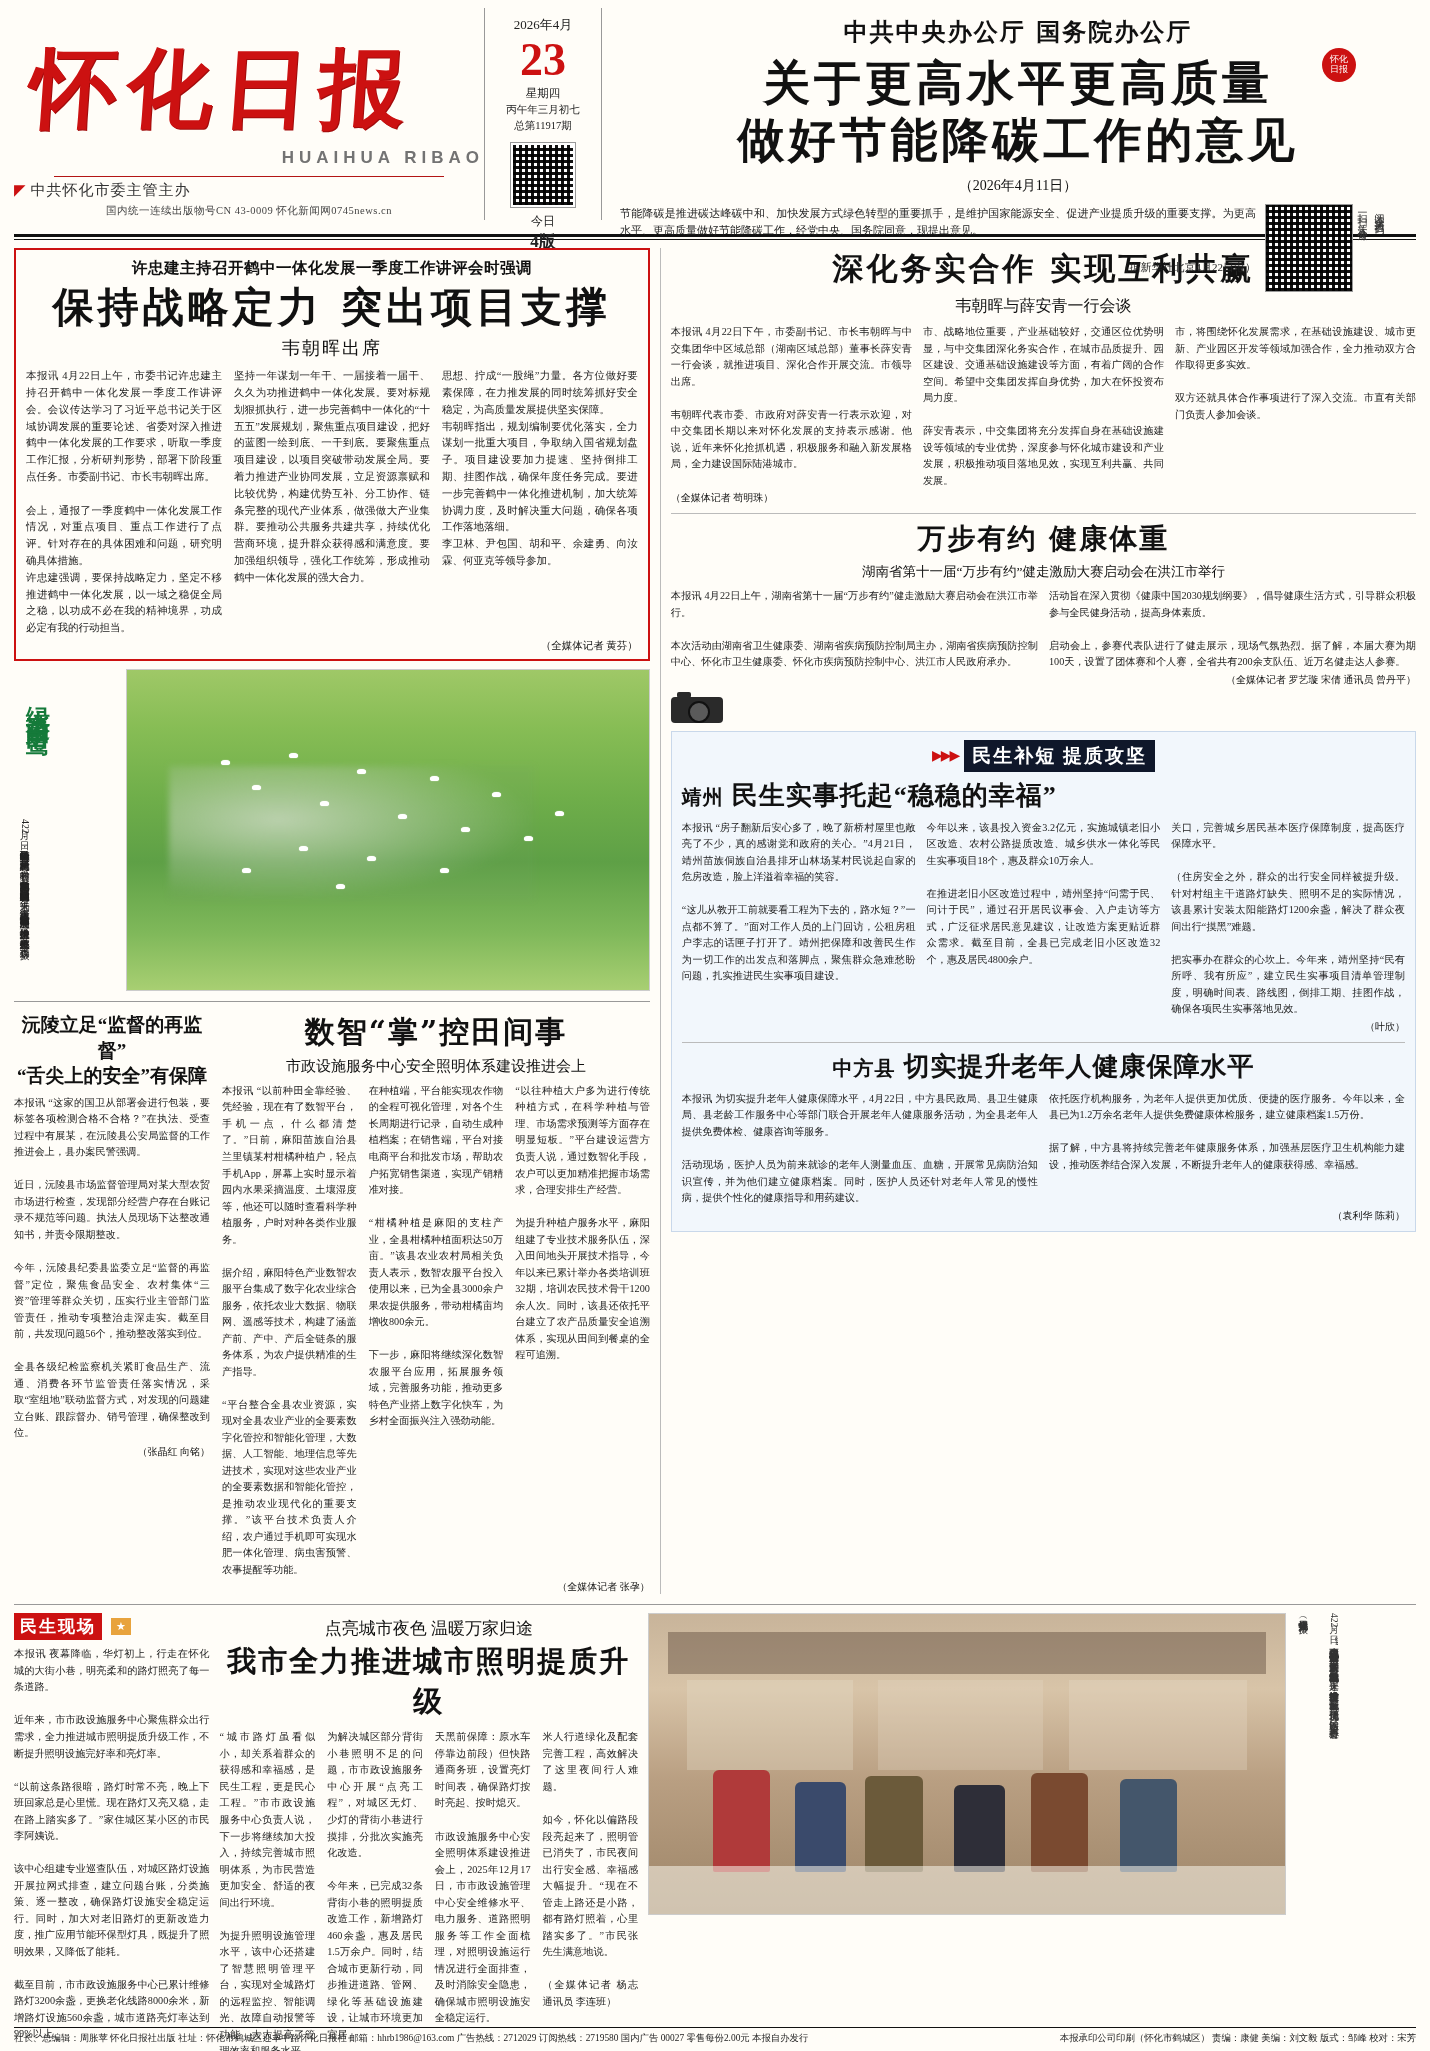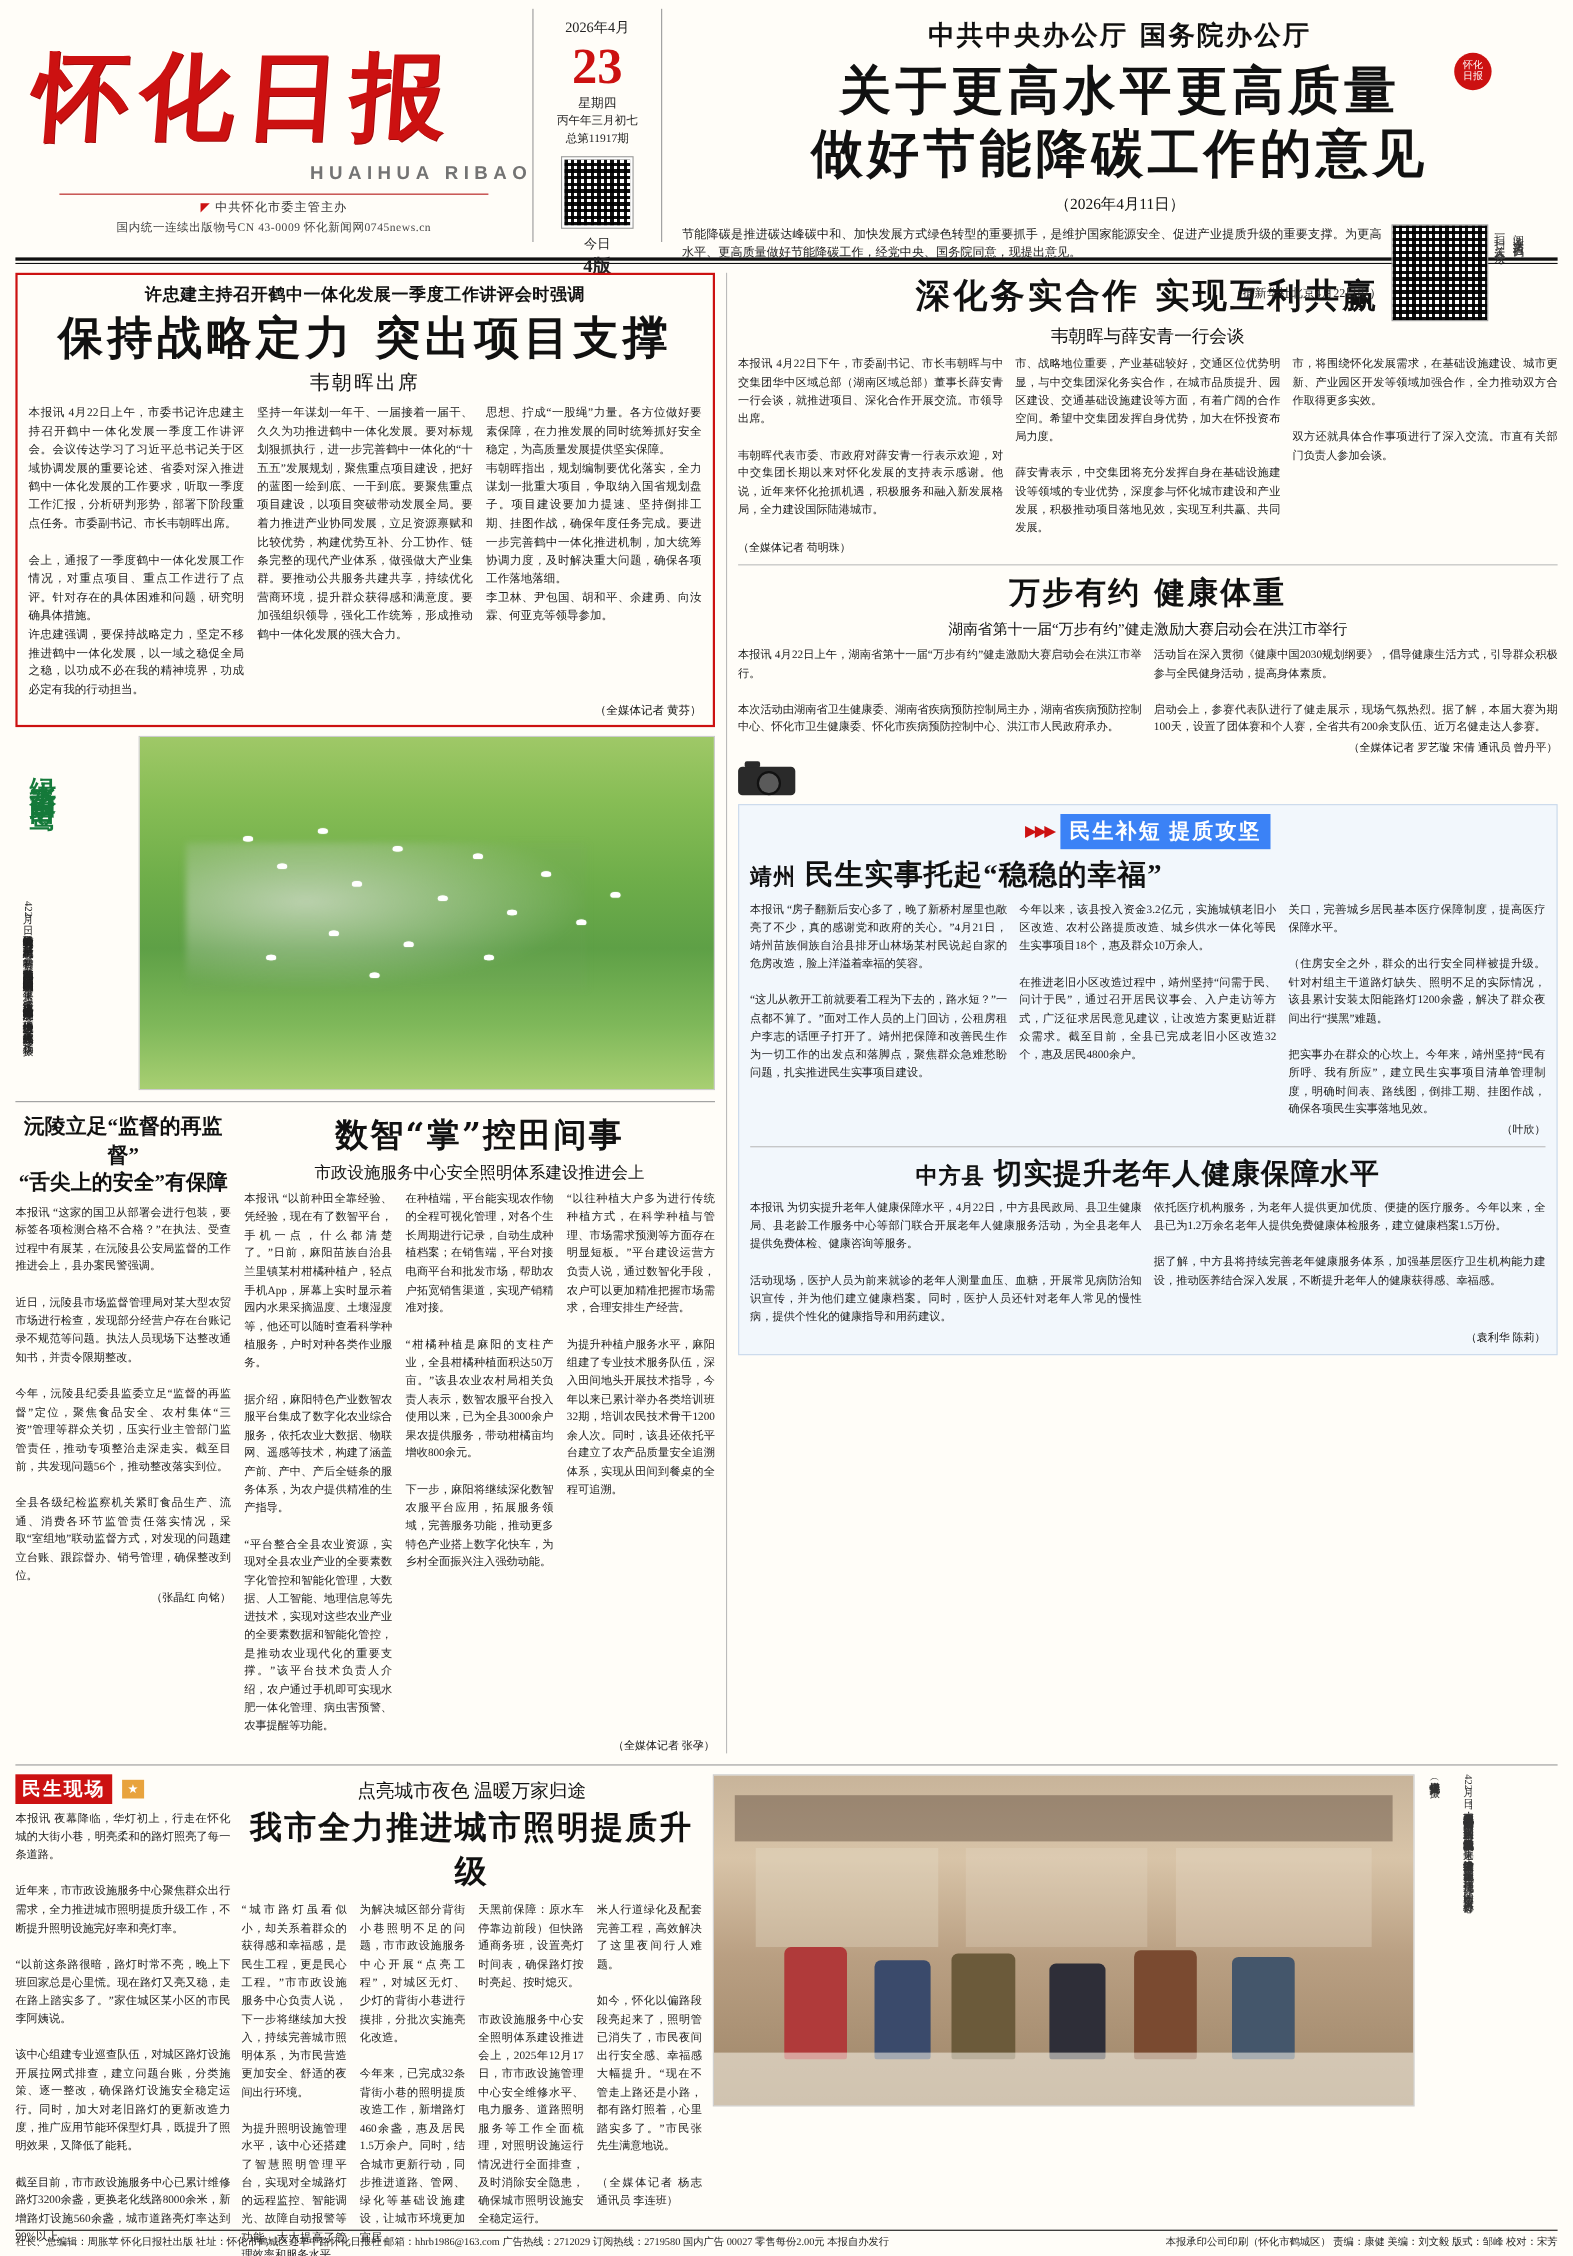--- a/index.html
+++ b/index.html
@@ -22,21 +22,21 @@
     padding-left:18px;padding-top:26px;
     transform:skewX(-4deg);
     text-shadow:1px 1px 0 #a10c0c;
   }
   .logo-py{
     text-align:right;font-family:"Liberation Sans", sans-serif;
     font-size:17px;letter-spacing:5px;color:#737373;font-weight:700;
     margin-top:6px;
   }
   .mh-rule{border-top:1px solid #b31515;margin:8px 40px 4px 40px;}
-  .mh-sub{text-align:center;font-size:11px;color:#333;letter-spacing:1px;}
+  .mh-sub{font-size:15px;color:#333;letter-spacing:1px;}
   .mh-sub .dot{color:#cc1111;margin-right:4px;}
   .mh-sub2{text-align:center;font-size:10.5px;color:#444;margin-top:4px;letter-spacing:.5px;}
 
   .mh-date{
     width:118px;border-left:1px solid #999;border-right:1px solid #999;
     text-align:center;font-size:11px;color:#222;padding:4px 2px;height:212px;box-sizing:border-box;
   }
   .mh-date .ym{font-size:13px;margin-top:4px;}
   .mh-date .day{font-size:46px;color:#cc1111;font-weight:700;line-height:1.05;margin:2px 0 2px;}
   .mh-date .wk{font-size:11.5px;}
@@ -110,21 +110,21 @@
 
   hr.sep{border:0;border-top:1px solid #999;margin:10px 0 8px;}
   hr.sepd{border:0;border-top:1px solid #bbb;margin:8px 0 6px;}
 
   
   .bottom{display:flex;gap:10px;margin-top:8px;}
   .b-left{width:196px;}
   .b-mid{width:420px;}
   .b-right{width:770px;display:flex;gap:10px;}
   .badge-ms{display:flex;align-items:center;gap:6px;}
-  .badge-red{background:#3b82f6;color:#fff;font-size:19px;font-weight:700;padding:3px 8px;letter-spacing:2px;}
+  .badge-red{background:#0f172a;color:#fff;font-size:19px;font-weight:700;padding:3px 8px;letter-spacing:2px;}
   .badge-arrow{color:#cc1111;font-size:14px;letter-spacing:-2px;}
 
   
   .r-h1{text-align:center;font-size:31px;font-weight:700;letter-spacing:3px;font-family:"DejaVu Serif",serif;}
   .r-h2{text-align:center;font-size:16px;margin-top:6px;}
   .r-h3{text-align:center;font-size:28px;font-weight:700;letter-spacing:2px;font-family:"DejaVu Serif",serif;}
   .r-h4{text-align:center;font-size:13.5px;margin-top:5px;}
   .r-cols3{display:flex;gap:11px;margin-top:7px;}
   .r-cols3 .c{flex:1;font-size:10.2px;line-height:1.62;text-align:justify;color:#222;}
   .r-cols2{display:flex;gap:11px;margin-top:7px;}

